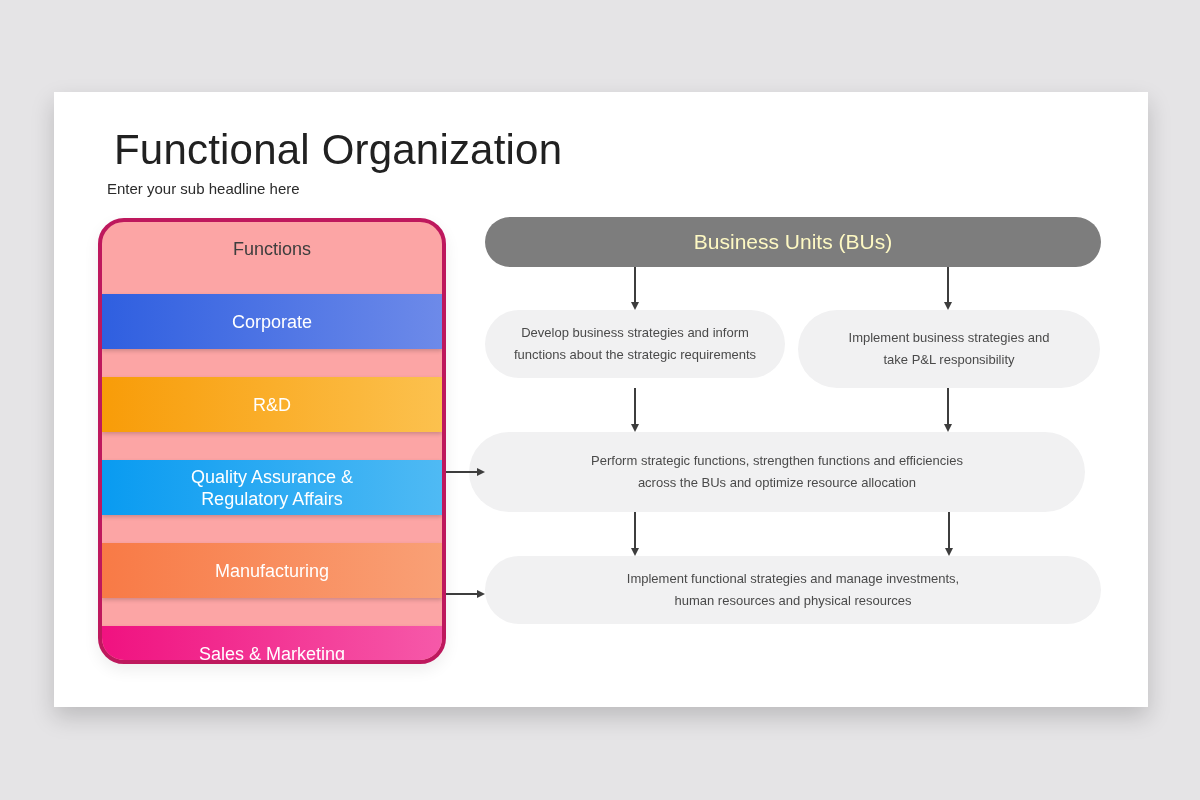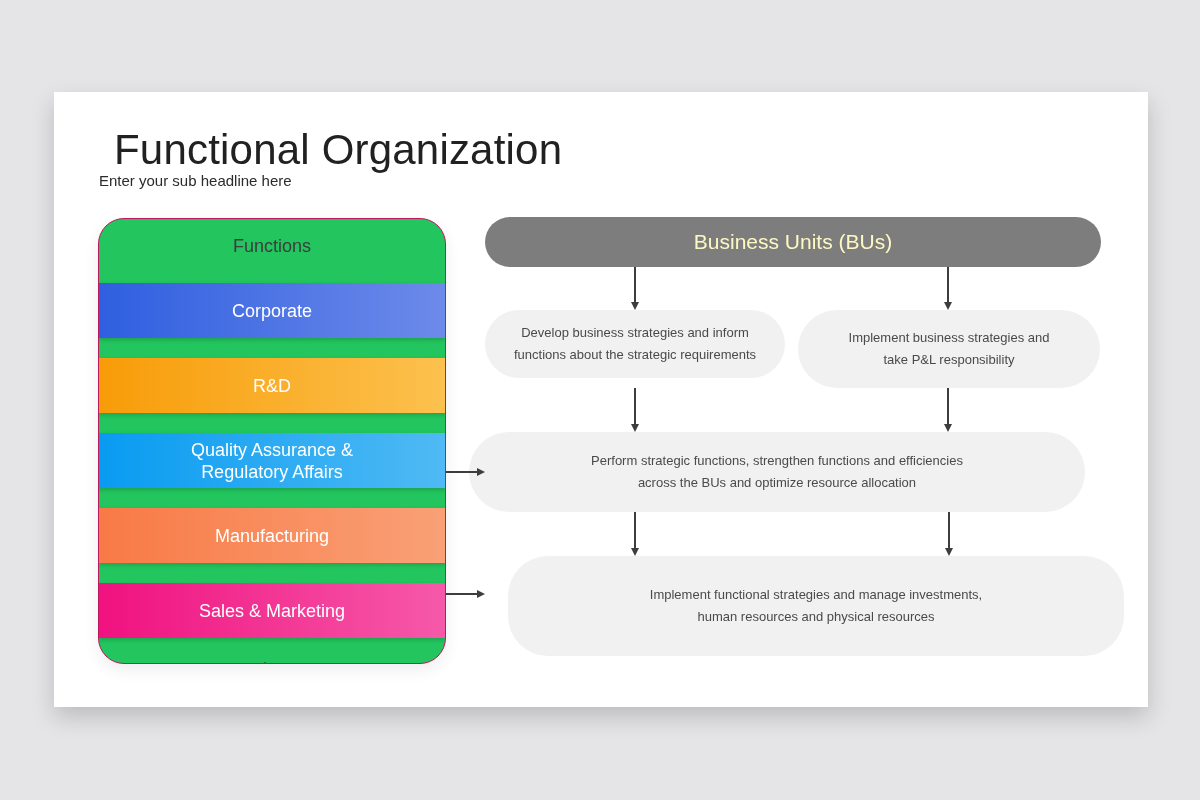--- a/index.html
+++ b/index.html
@@ -19,35 +19,36 @@
   }
 
   .title {
     position: absolute; left: 44px; top: 18px;
     margin: 16px;
     font-size: 42px; font-weight: 500; letter-spacing: 0.2px;
     color: #212121;
   }
   .subtitle {
     position: absolute; left: 45px; top: 80px;
-    margin: 0;
+    margin: 8px;
     font-size: 15px; color: #2b2b2b;
   }
 
   
   .panel {
     position: absolute; left: 44px; top: 126px;
     width: 348px; height: 446px;
-    background: #22c55e;
-    border: 1px solid #be185d;
+    background: #fca5a5;
+    border: 4px solid #be185d;
     border-radius: 26px;
     box-shadow: 0 6px 16px rgba(0,0,0,0.07);
     display: flex; flex-direction: column;
     overflow: hidden;
     box-sizing: border-box;
+    gap: 8px;
   }
   .panel-header, .panel-footer {
     display: flex; align-items: center; justify-content: center;
     font-size: 18px; color: #3d3d3d;
   }
   .panel-header { flex: 0 0 54px; margin-bottom: 10px; }
   .panel-footer { flex: 1 1 auto; }
   .bar {
     flex: 0 0 55px; margin-bottom: 20px;
     display: flex; align-items: center; justify-content: center;
@@ -71,21 +72,21 @@
     position: absolute;
     background: var(--box-bg, #f1f1f2);
     display: flex; flex-direction: column;
     align-items: center; justify-content: center;
     color: #4a4a4a; font-size: 13px; line-height: 22px;
     text-align: center;
   }
   .box-develop   { left: 431px; top: 218px; width: 300px; height: 68px; border-radius: 39px; }
   .box-implement { left: 744px; top: 218px; width: 302px; height: 78px; border-radius: 39px; }
   .box-perform   { left: 415px; top: 340px; width: 616px; height: 80px; border-radius: 40px; }
-  .box-functional{ left: 454px; top: 464px; width: 616px; height: 100px; border-radius: 40px; }
+  .box-functional{ left: 431px; top: 464px; width: 616px; height: 68px; border-radius: 40px; }
 
   
   .arrow-down {
     position: absolute; width: 2px;
     background: var(--arrow-color, #3d3d3d);
   }
   .arrow-down::after {
     content: ""; position: absolute; bottom: -7px; left: -3px;
     border-left: 4px solid transparent; border-right: 4px solid transparent;
     border-top: 8px solid var(--arrow-color, #3d3d3d);

